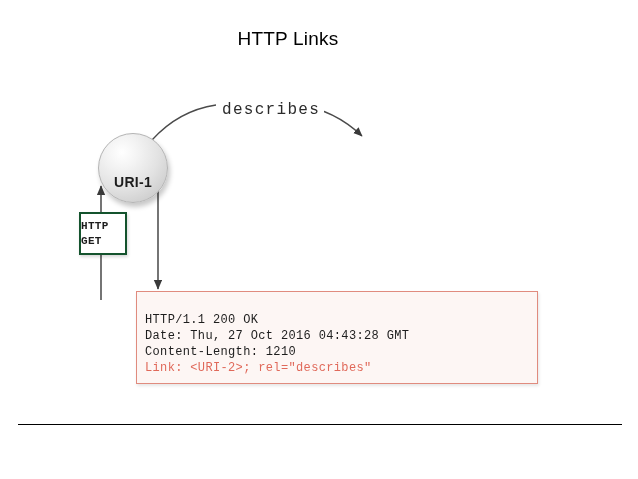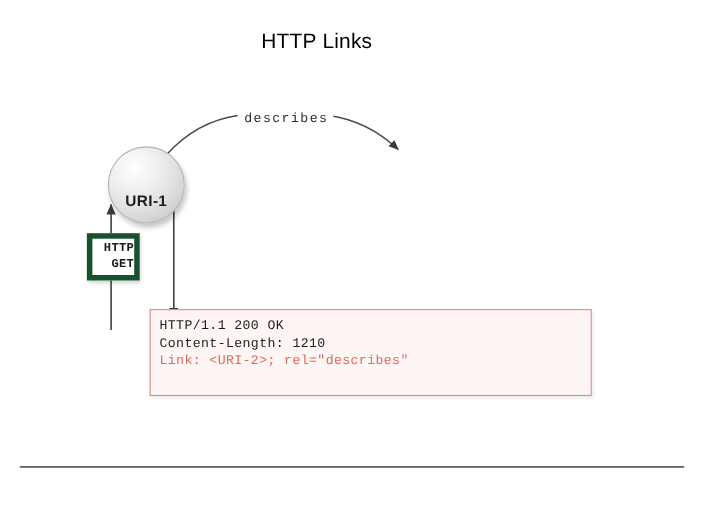--- a/index.html
+++ b/index.html
@@ -79,64 +79,64 @@
     width: 62px;
     height: 62px;
   }
 
   
   #edge-label-describes {
     position: absolute;
     left: 218px;
     top: 101px;
     font-family: "Liberation Mono", monospace;
-    font-size: 12px;
+    font-size: 16px;
     color: #2b2b2b;
     letter-spacing: 1.3px;
     background: #ffffff;
     padding: 0 4px;
     white-space: nowrap;
   }
 
   
   #http-get-box {
     position: absolute;
     left: 79px;
     top: 212px;
     width: 48px;
     height: 43px;
-    border: 5px solid #14532d;
+    border: 2px solid #14532d;
     background: #ffffff;
     box-shadow: 1px 2px 3px rgba(0,0,0,0.16);
     display: flex;
     flex-direction: column;
-    align-items: flex-end;
+    align-items: flex-start;
     justify-content: center;
     box-sizing: border-box;
   }
   .http-get-line {
     font-family: "Liberation Mono", monospace;
     font-size: 11px;
     font-weight: bold;
     color: #1d1d1d;
     line-height: 15px;
     letter-spacing: 0.3px;
   }
 
   
   #http-response-box {
     position: absolute;
     left: 136px;
-    top: 281px;
+    top: 291px;
     width: 402px;
-    height: 79px;
+    height: 93px;
     border: 1.5px solid #e08b7e;
     background: #fdf6f4;
     box-sizing: border-box;
-    padding: 6px 0 0 8px;
+    padding: 20px 0 0 8px;
     box-shadow: 1px 2px 3px rgba(0,0,0,0.10);
   }
   .response-line {
     font-family: "Liberation Mono", monospace;
     font-size: 12px;
     line-height: 16px;
     color: #1d1d1d;
     letter-spacing: 0.35px;
     white-space: pre;
   }
@@ -190,20 +190,21 @@
 
   <div id="edge-label-describes">describes</div>
 
   <div id="http-get-box">
     <span class="http-get-line">HTTP</span>
     <span class="http-get-line">GET</span>
   </div>
 
   <div id="http-response-box">
     <div class="response-line">HTTP/1.1 200 OK</div>
+    <div class="response-line">Date: Thu, 27 Oct 2016 04:43:28 GMT</div>
     <div class="response-line">Content-Length: 1210</div>
     <div class="response-line highlight">Link: &lt;URI-2&gt;; rel="describes"</div>
   </div>
 </div>
 
 <div id="footer-divider"></div>
 
 <div id="footer">
 
   

